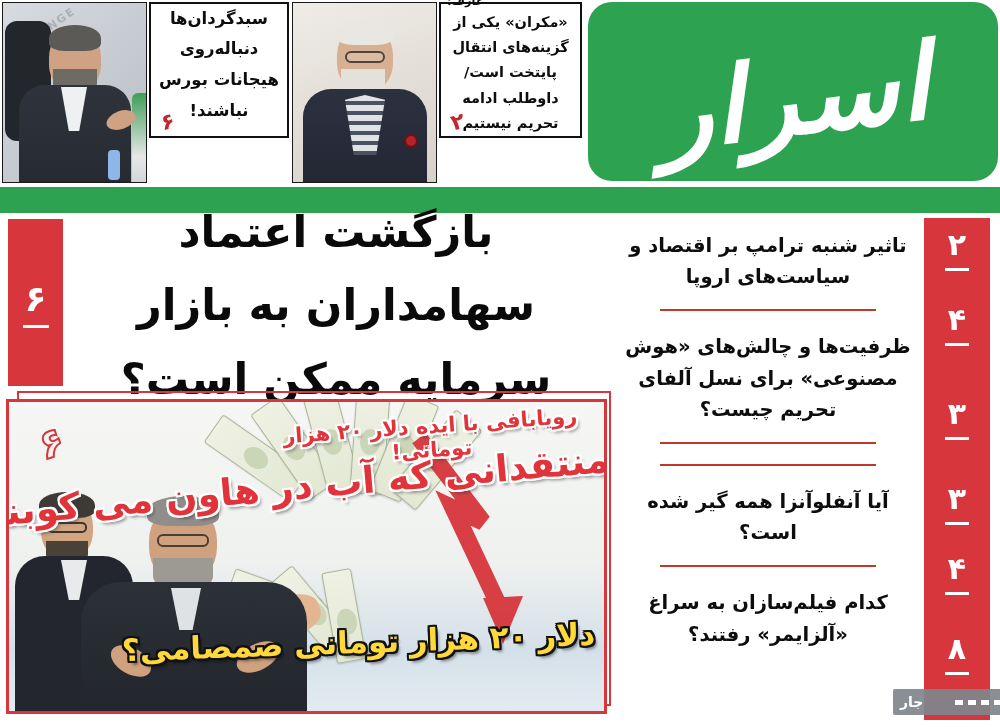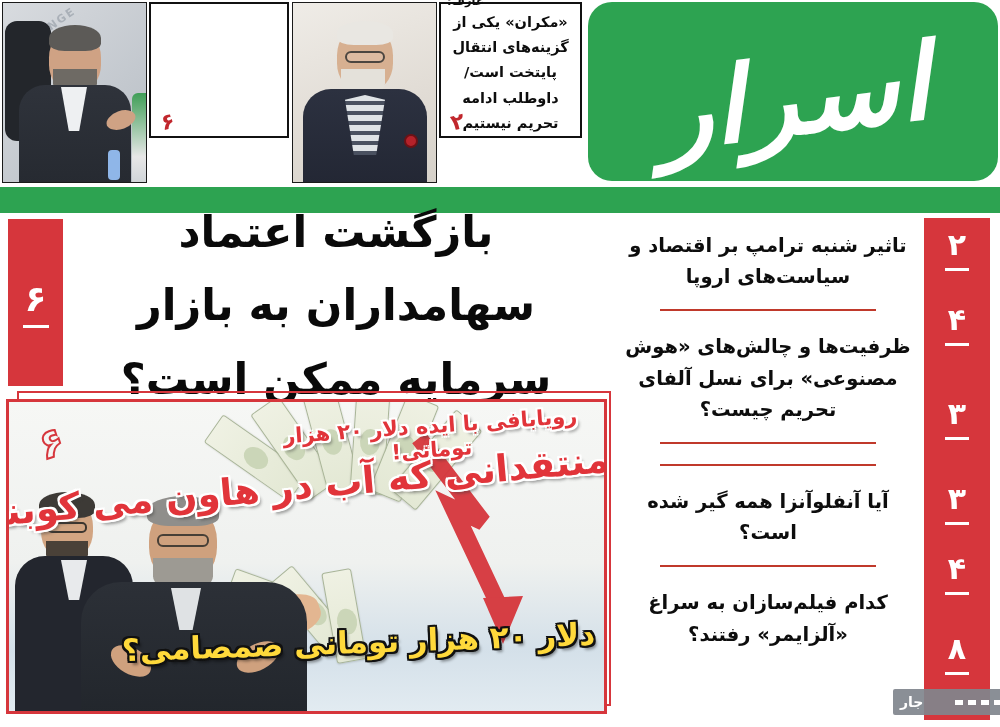--- a/index.html
+++ b/index.html
@@ -176,20 +176,21 @@
       <div class="p-hair"></div>
       <div class="p-beard"></div>
     </div>
     <div class="p-body"></div>
     <div class="p-shirt"></div>
     <div class="p-hand"></div>
     <div class="bottle"></div>
   </div>
 
   <div class="teaser-box tbox1">
+    <div class="title">سبدگردان‌ها دنباله‌روی هیجانات بورس نباشند!</div>
     <div class="teaser-page">۶</div>
   </div>
 
   <div class="photo photo2">
     <div class="p-head">
       <div class="p-hair"></div>
       <div class="glasses"></div>
       <div class="p-beard"></div>
     </div>
     <div class="p-body"></div>

